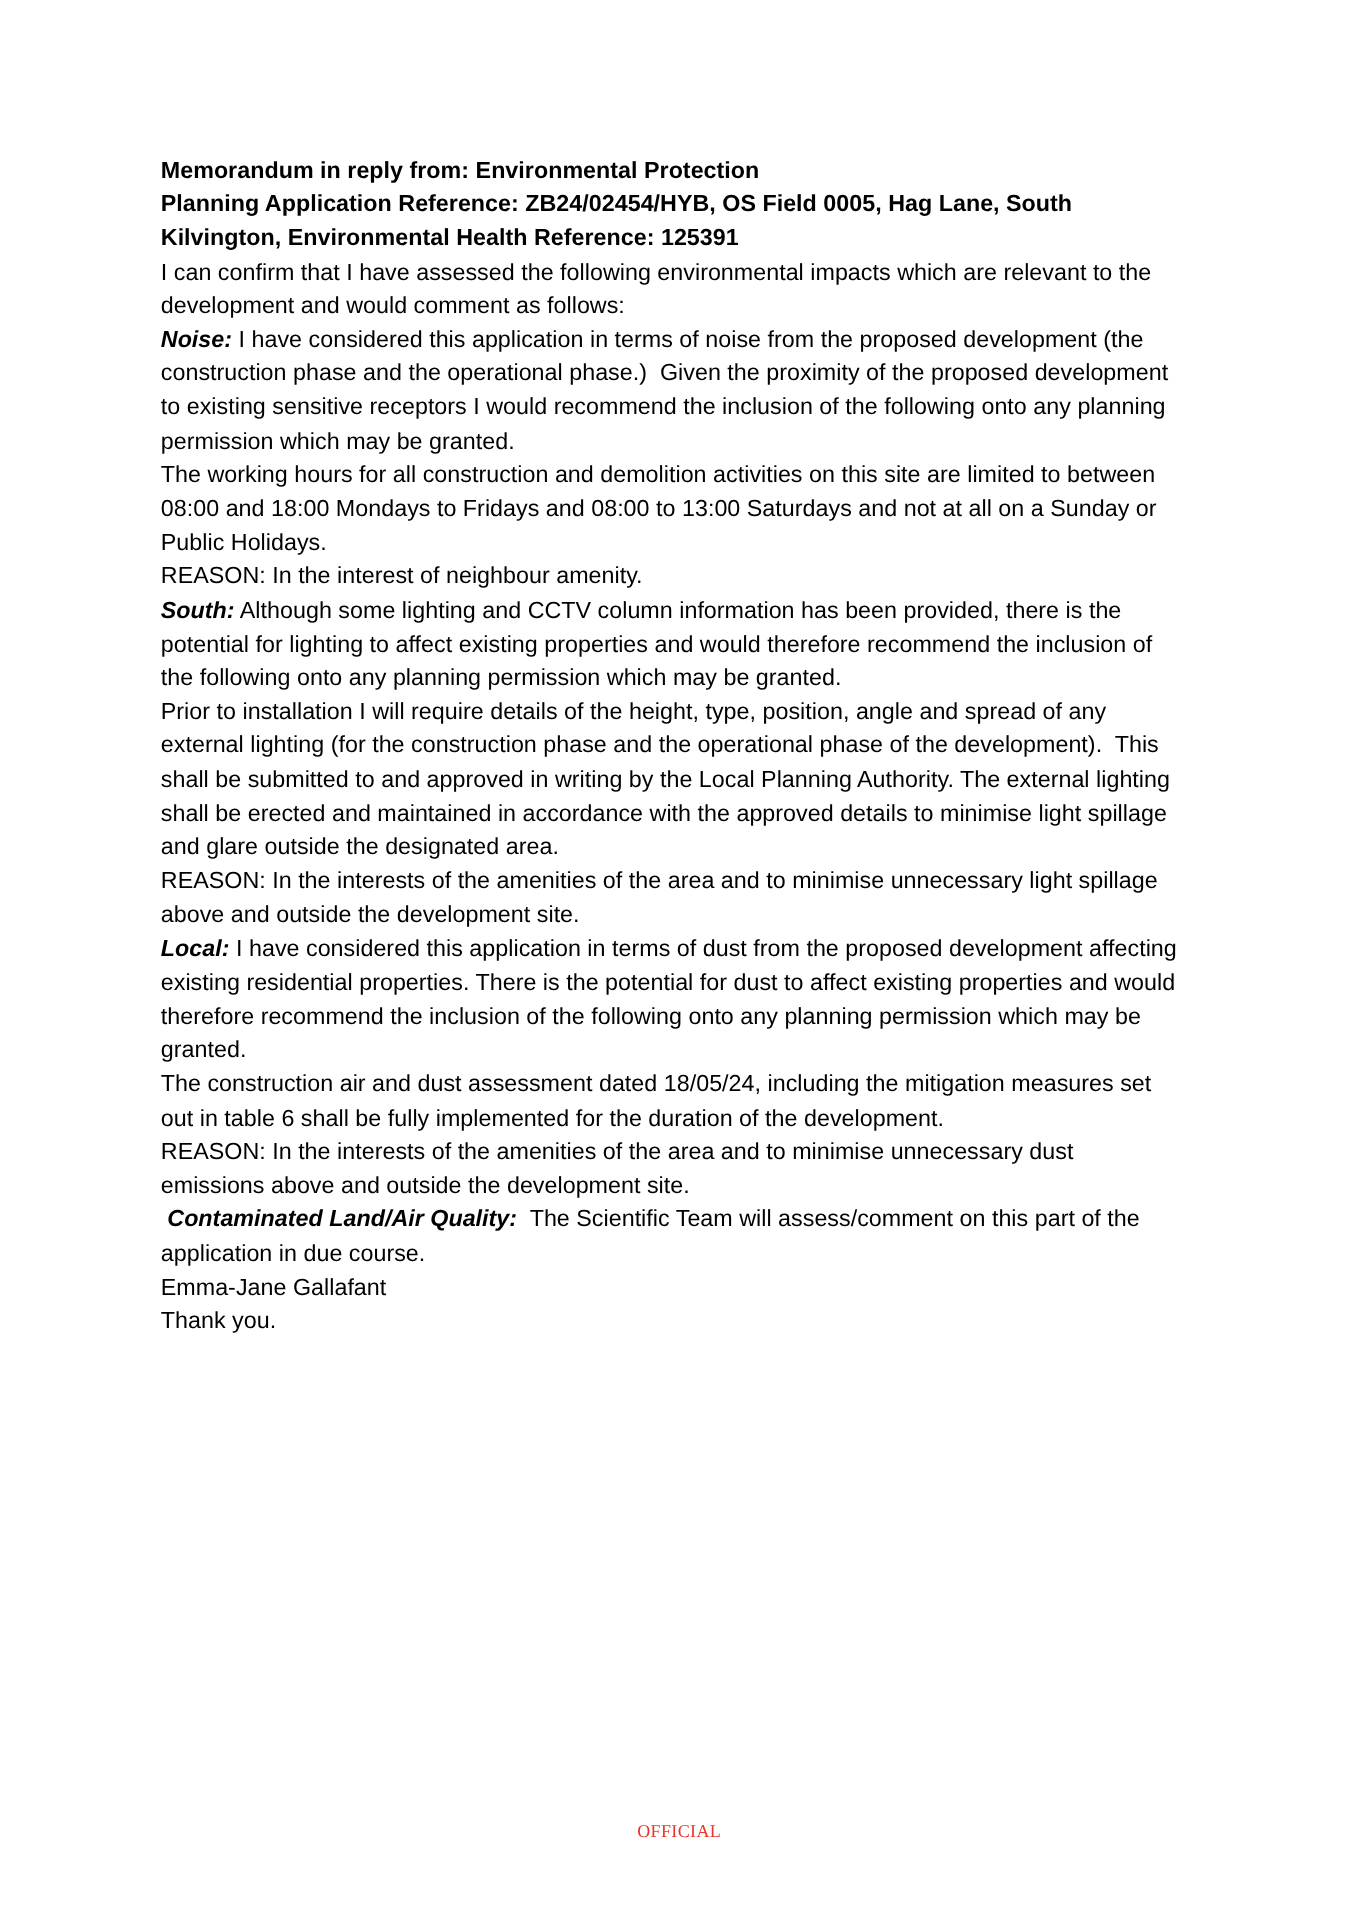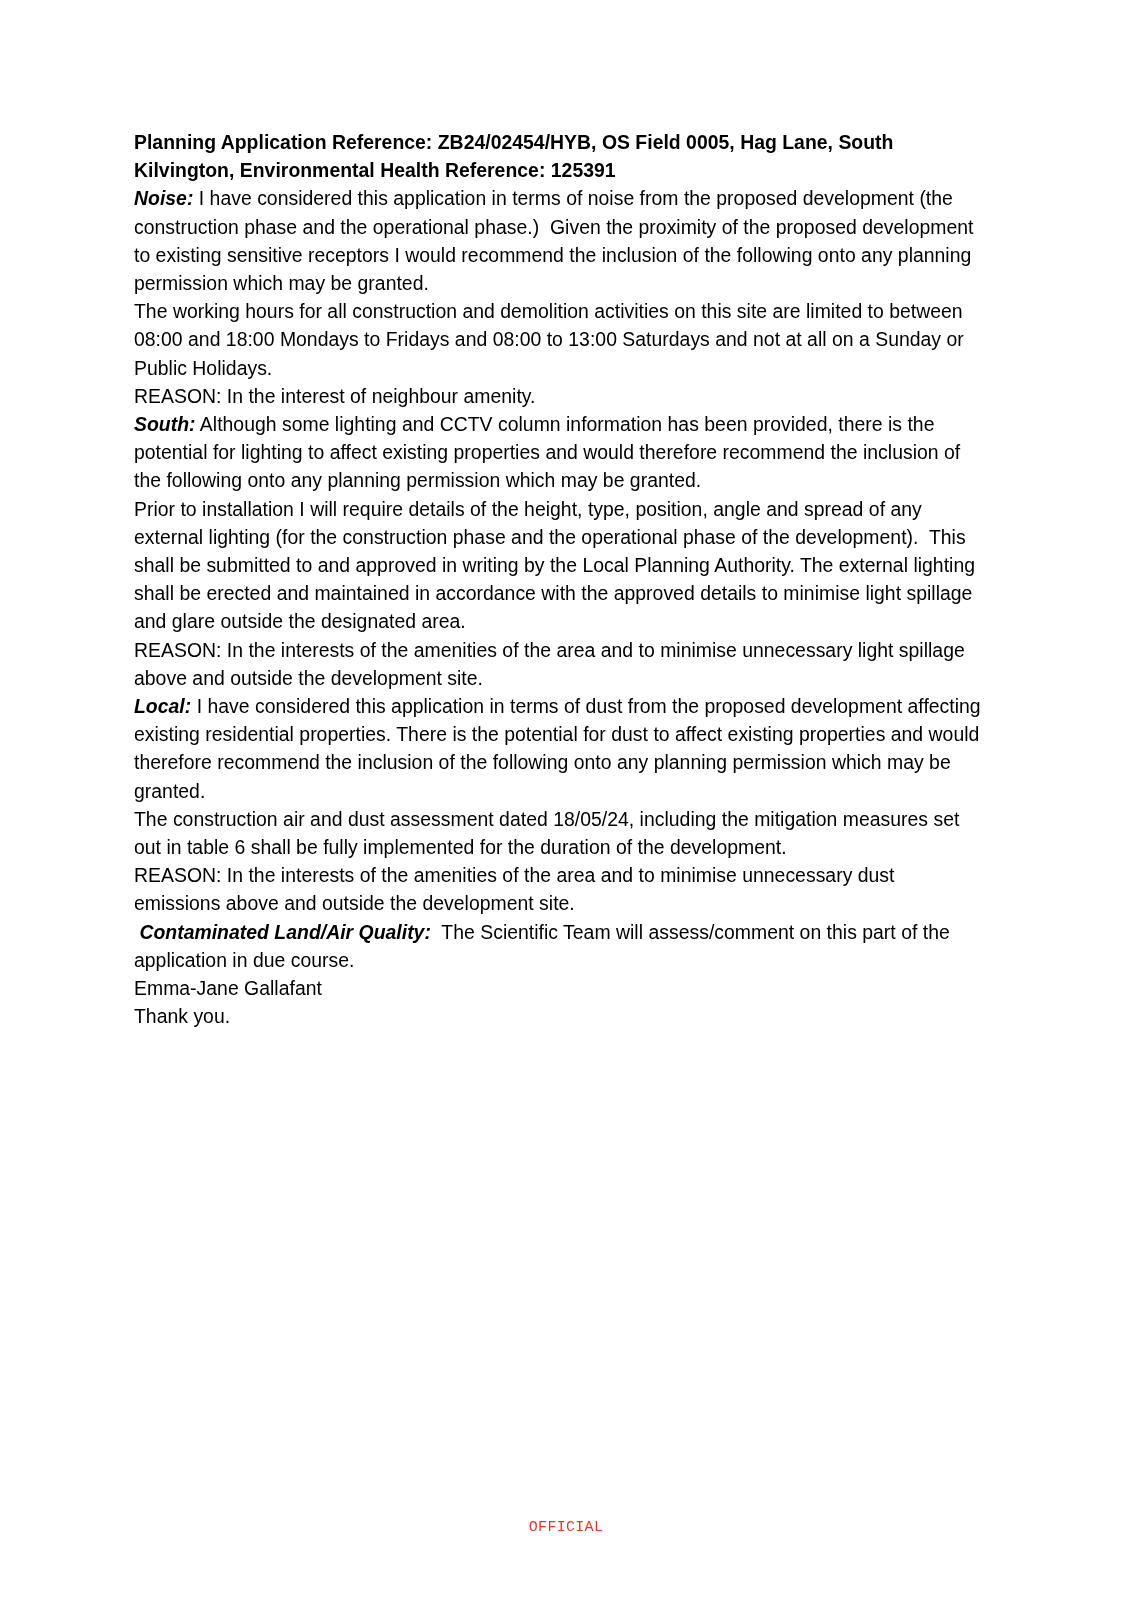--- a/index.html
+++ b/index.html
@@ -47,31 +47,33 @@
   }
   .official {
     position: absolute;
     left: 0;
     top: 1519px;
     width: 1132px;
     text-align: center;
     color: #e8352a;
     font-size: 15px;
     letter-spacing: 0.3px;
-    font-family: Liberation Mono, monospace;
+    font-family: Liberation Serif, serif;
   }
 </style>
 </head>
 <body>
 
 <div class="page">
   <div class="content">
 
+    <p class="line para bold">Memorandum in reply from: Environmental Protection</p>
     <p class="line para bold">Planning Application Reference: ZB24/02454/HYB, OS Field 0005, Hag Lane, South Kilvington, Environmental Health Reference: 125391</p>
 
+    <p class="line para">I can confirm that I have assessed the following environmental impacts which are relevant to the development and would comment as follows:</p>
 
     <p class="line para"><span class="lead">Noise:</span><span> I have considered this application in terms of noise from the proposed development (the construction phase and the operational phase.)  Given the proximity of the proposed development to existing sensitive receptors I would recommend the inclusion of the following onto any planning permission which may be granted.</span></p>
     <p class="line para">The working hours for all construction and demolition activities on this site are limited to between 08:00 and 18:00 Mondays to Fridays and 08:00 to 13:00 Saturdays and not at all on a Sunday or Public Holidays.</p>
     <p class="line para">REASON: In the interest of neighbour amenity.</p>
 
     <p class="line para"><span class="lead">South:</span><span> Although some lighting and CCTV column information has been provided, there is the potential for lighting to affect existing properties and would therefore recommend the inclusion of the following onto any planning permission which may be granted.</span></p>
     <p class="line para">Prior to installation I will require details of the height, type, position, angle and spread of any external lighting (for the construction phase and the operational phase of the development).  This shall be submitted to and approved in writing by the Local Planning Authority. The external lighting shall be erected and maintained in accordance with the approved details to minimise light spillage and glare outside the designated area.</p>
     <p class="line para">REASON: In the interests of the amenities of the area and to minimise unnecessary light spillage above and outside the development site.</p>
 
     <p class="line para"><span class="lead">Local:</span><span> I have considered this application in terms of dust from the proposed development affecting existing residential properties. There is the potential for dust to affect existing properties and would therefore recommend the inclusion of the following onto any planning permission which may be granted.</span></p>

